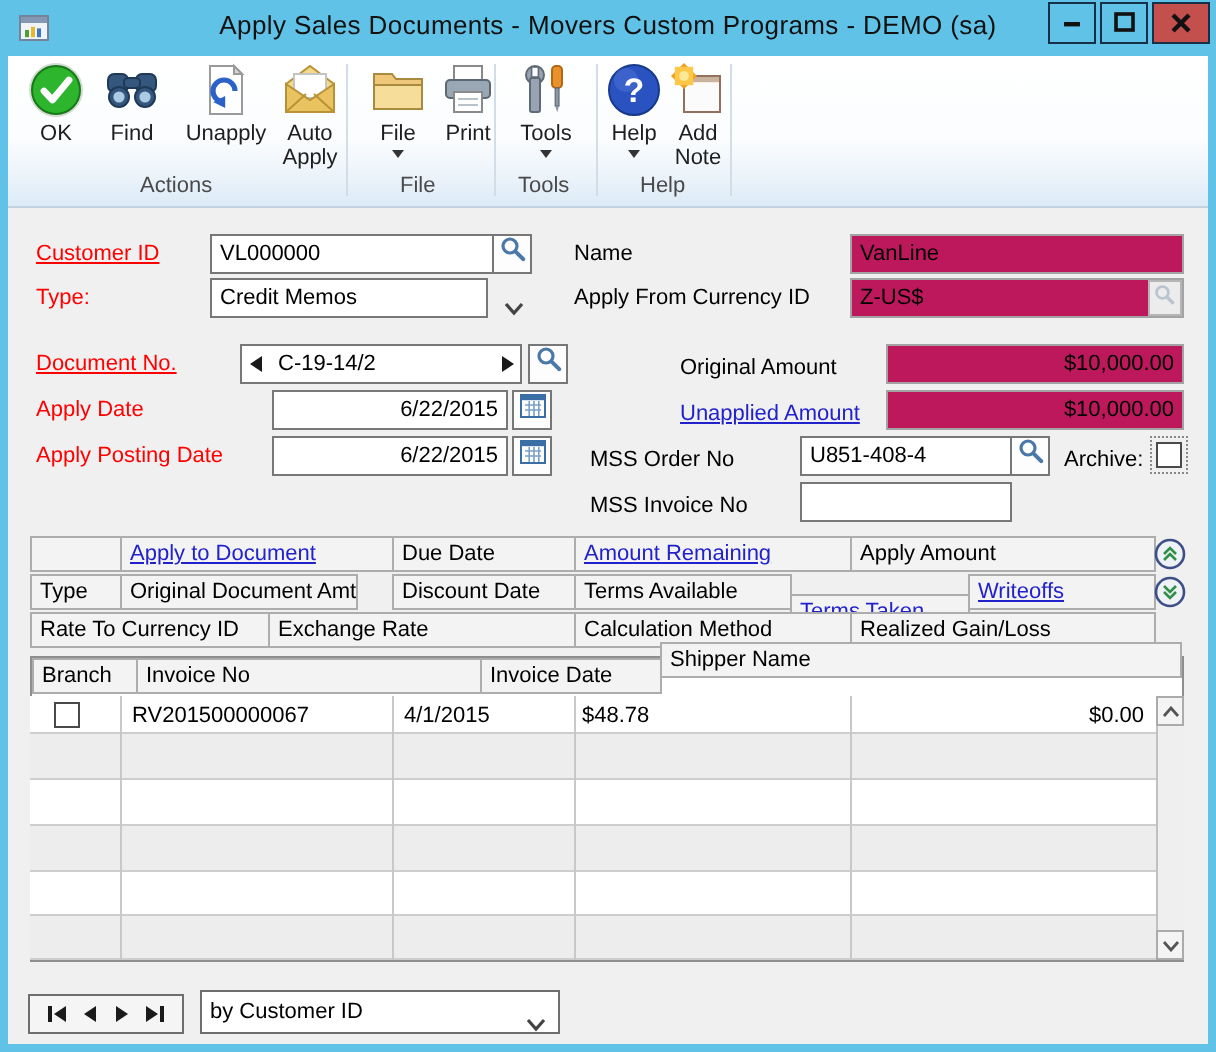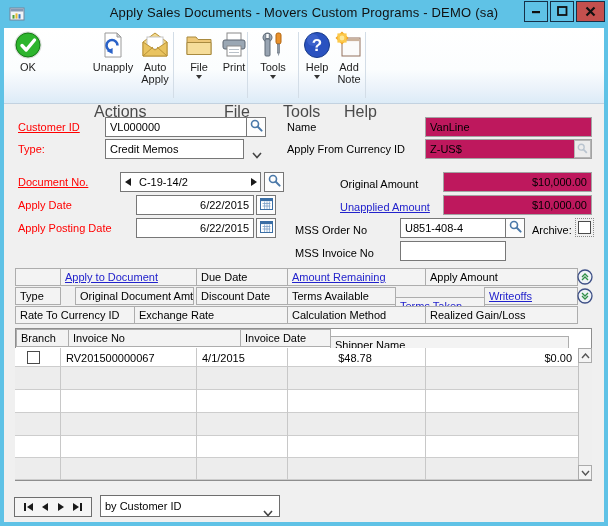--- a/index.html
+++ b/index.html
@@ -12,21 +12,21 @@
   .tb-btn.minb{left:524px;width:24px;}
   .tb-btn.maxb{left:550px;width:24px;}
   .tb-btn.closeb{left:576px;width:29px;background:#C4504E;}
   
   .content{position:absolute;left:4px;top:28px;width:600px;height:494px;background:#f0f0f0;}
   
   .ribbon{position:absolute;left:0;top:0;width:600px;height:75px;background:linear-gradient(180deg,#ffffff 0%,#fbfdfe 55%,#eaf2fa 82%,#dcebf7 100%);border-bottom:1px solid #c3d2e0;}
   .rsep{position:absolute;top:4px;height:66px;width:1px;background:#d3dde7;}
   .rbtn{position:absolute;top:2px;text-align:center;font-size:11px;line-height:12px;color:#1e1e1e;cursor:default;}
   .rbtn .ric{display:block;margin:0 auto;height:31px;}
-  .rgl{position:absolute;top:75px;font-size:16px;color:#4a4a4a;margin-left:24px;}
+  .rgl{position:absolute;top:59px;font-size:11px;color:#4a4a4a;}
   .droparrow{width:0;height:0;border-left:3.5px solid transparent;border-right:3.5px solid transparent;border-top:4px solid #333;margin:2px auto 0 auto;}
   
   .lbl{position:absolute;font-size:11px;line-height:14px;color:#000;white-space:nowrap;}
   .red{color:#f00;font-weight:normal;}
   .u{text-decoration:underline;}
   .bluelink{color:#2222cc;text-decoration:underline;}
   .fld{position:absolute;height:20px;background:#fff;border:1px solid #777;box-sizing:border-box;font-size:11px;line-height:17px;padding:1px 4px;white-space:nowrap;overflow:hidden;}
   .ro{background:#be185d;border-color:#a3a3a3;}
   .rt{text-align:right;}
   .sqbtn{position:absolute;width:20px;height:20px;background:#fdfdfd;border:1px solid #777;box-sizing:border-box;display:flex;align-items:center;justify-content:center;}
@@ -95,20 +95,36 @@
       <div class="rbtn" style="left:6px;width:36px">
         <span class="ric">
           <svg width="30" height="30" viewBox="0 0 30 30">
             <circle cx="15" cy="15" r="13.5" fill="#d4dad4"></circle>
             <circle cx="15" cy="15" r="12" fill="#2db52d" stroke="#157a15"></circle>
             <path d="M9 15.5 l4.2 4.5 L21.5 10" fill="none" stroke="#fff" stroke-width="3.4" stroke-linecap="round" stroke-linejoin="round"></path>
           </svg>
         </span>
         <span>OK</span>
       </div>
+      <div class="rbtn" style="left:42px;width:40px">
+        <span class="ric">
+          <svg width="30" height="30" viewBox="0 0 30 30">
+            <g fill="#35577d" stroke="#1e3a57">
+              <rect x="3" y="7" width="10" height="9" rx="3"></rect>
+              <rect x="17" y="7" width="10" height="9" rx="3"></rect>
+              <rect x="11" y="9" width="8" height="5" rx="2"></rect>
+              <circle cx="8.5" cy="18.5" r="5"></circle>
+              <circle cx="21.5" cy="18.5" r="5"></circle>
+            </g>
+            <circle cx="8.5" cy="18.5" r="2.8" fill="#aacbe3"></circle>
+            <circle cx="21.5" cy="18.5" r="2.8" fill="#aacbe3"></circle>
+          </svg>
+        </span>
+        <span>Find</span>
+      </div>
       <div class="rbtn" style="left:84px;width:50px">
         <span class="ric">
           <svg width="30" height="30" viewBox="0 0 30 30">
             <path d="M7 3 h12 l4 4 v20 H7 z" fill="#fff" stroke="#9a9a9a"></path>
             <path d="M19 3 l4 4 h-4 z" fill="#d8d8d8" stroke="#9a9a9a"></path>
             <path d="M19.5 15.5 a5.5 5.5 0 1 0 -5.5 5.5" fill="none" stroke="#2a62c8" stroke-width="2.6"></path>
             <path d="M14.6 18 L14.6 24 L8.6 21 z" fill="#2a62c8"></path>
           </svg>
         </span>
         <span>Unapply</span>
@@ -287,21 +303,21 @@
     <div class="hcell bluelink" style="left:283px;top:240px;width:139px">Amount Remaining</div>
     <div class="hcell" style="left:421px;top:240px;width:153px">Apply Amount</div>
     <div class="circbtn" style="left:573px;top:241px">
       <svg width="16" height="16" viewBox="0 0 16 16">
           <circle cx="8" cy="8" r="7" fill="#eef2f6" stroke="#3d4f86" stroke-width="1.3"></circle>
           <path d="M5 8 L8 5 L11 8 M5 11 L8 8 L11 11" fill="none" stroke="#2f8f46" stroke-width="1.3"></path>
         </svg>
     </div>
 
     <div class="hcell" style="left:11px;top:259px;width:46px">Type</div>
-    <div class="hcell" style="left:71px;top:259px;width:119px">Original Document Amt</div>
+    <div class="hcell" style="left:56px;top:259px;width:119px">Original Document Amt</div>
     <div class="hcell" style="left:192px;top:259px;width:92px">Discount Date</div>
     <div class="hcell" style="left:283px;top:259px;width:109px">Terms Available</div>
     <div class="hcell bluelink" style="left:391px;top:269px;width:90px">Terms Taken</div>
     <div class="hcell bluelink" style="left:480px;top:259px;width:94px">Writeoffs</div>
     <div class="circbtn" style="left:573px;top:260px">
       <svg width="16" height="16" viewBox="0 0 16 16">
           <circle cx="8" cy="8" r="7" fill="#eef2f6" stroke="#3d4f86" stroke-width="1.3"></circle>
           <path d="M5 5 L8 8 L11 5 M5 8 L8 11 L11 8" fill="none" stroke="#2f8f46" stroke-width="1.3"></path>
         </svg>
     </div>
@@ -309,38 +325,38 @@
     <div class="hcell" style="left:11px;top:278px;width:120px">Rate To Currency ID</div>
     <div class="hcell" style="left:130px;top:278px;width:154px">Exchange Rate</div>
     <div class="hcell" style="left:283px;top:278px;width:139px">Calculation Method</div>
     <div class="hcell" style="left:421px;top:278px;width:153px">Realized Gain/Loss</div>
 
     <div class="gridbox"></div>
 
     <div class="hcell" style="left:12px;top:301px;width:53px">Branch</div>
     <div class="hcell" style="left:64px;top:301px;width:173px">Invoice No</div>
     <div class="hcell" style="left:236px;top:301px;width:91px">Invoice Date</div>
-    <div class="hcell" style="left:326px;top:308px;width:239px">Shipper Name</div>
+    <div class="hcell" style="left:326px;top:293px;width:261px">Shipper Name</div>
 
     <div class="stripe" style="top:320px;height:19px;background:#fff"></div>
     <div class="stripe" style="top:339px;height:23px;background:#ededed"></div>
     <div class="stripe" style="top:362px;height:23px;background:#fff"></div>
     <div class="stripe" style="top:385px;height:23px;background:#ededed"></div>
     <div class="stripe" style="top:408px;height:22px;background:#fff"></div>
     <div class="stripe" style="top:430px;height:22px;background:#ededed"></div>
 
     <div class="vline" style="left:56px;top:320px;height:132px"></div>
     <div class="vline" style="left:192px;top:320px;height:132px"></div>
     <div class="vline" style="left:283px;top:320px;height:132px"></div>
     <div class="vline" style="left:421px;top:320px;height:132px"></div>
 
     <div class="cb" style="left:23px;top:323px"></div>
     <div class="cellval" style="left:62px;top:323px">RV201500000067</div>
     <div class="cellval" style="left:198px;top:323px">4/1/2015</div>
-    <div class="cellval rt" style="left:287px;top:323px;width:128px;text-align:center">$48.78</div>
+    <div class="cellval rt" style="left:287px;top:323px;width:128px;text-align:left">$48.78</div>
     <div class="cellval rt" style="left:425px;top:323px;width:143px;text-align:right">$0.00</div>
 
     <div class="sbtrack" style="top:320px;height:132px"></div>
     <div class="sbbtn" style="left:574px;top:320px">
       <svg width="9" height="6" viewBox="0 0 9 6">
           <path d="M1 5 L4.5 1 L8 5" fill="none" stroke="#555" stroke-width="1.4"></path>
         </svg>
     </div>
     <div class="sbbtn" style="left:574px;top:437px">
       <svg width="9" height="6" viewBox="0 0 9 6">

